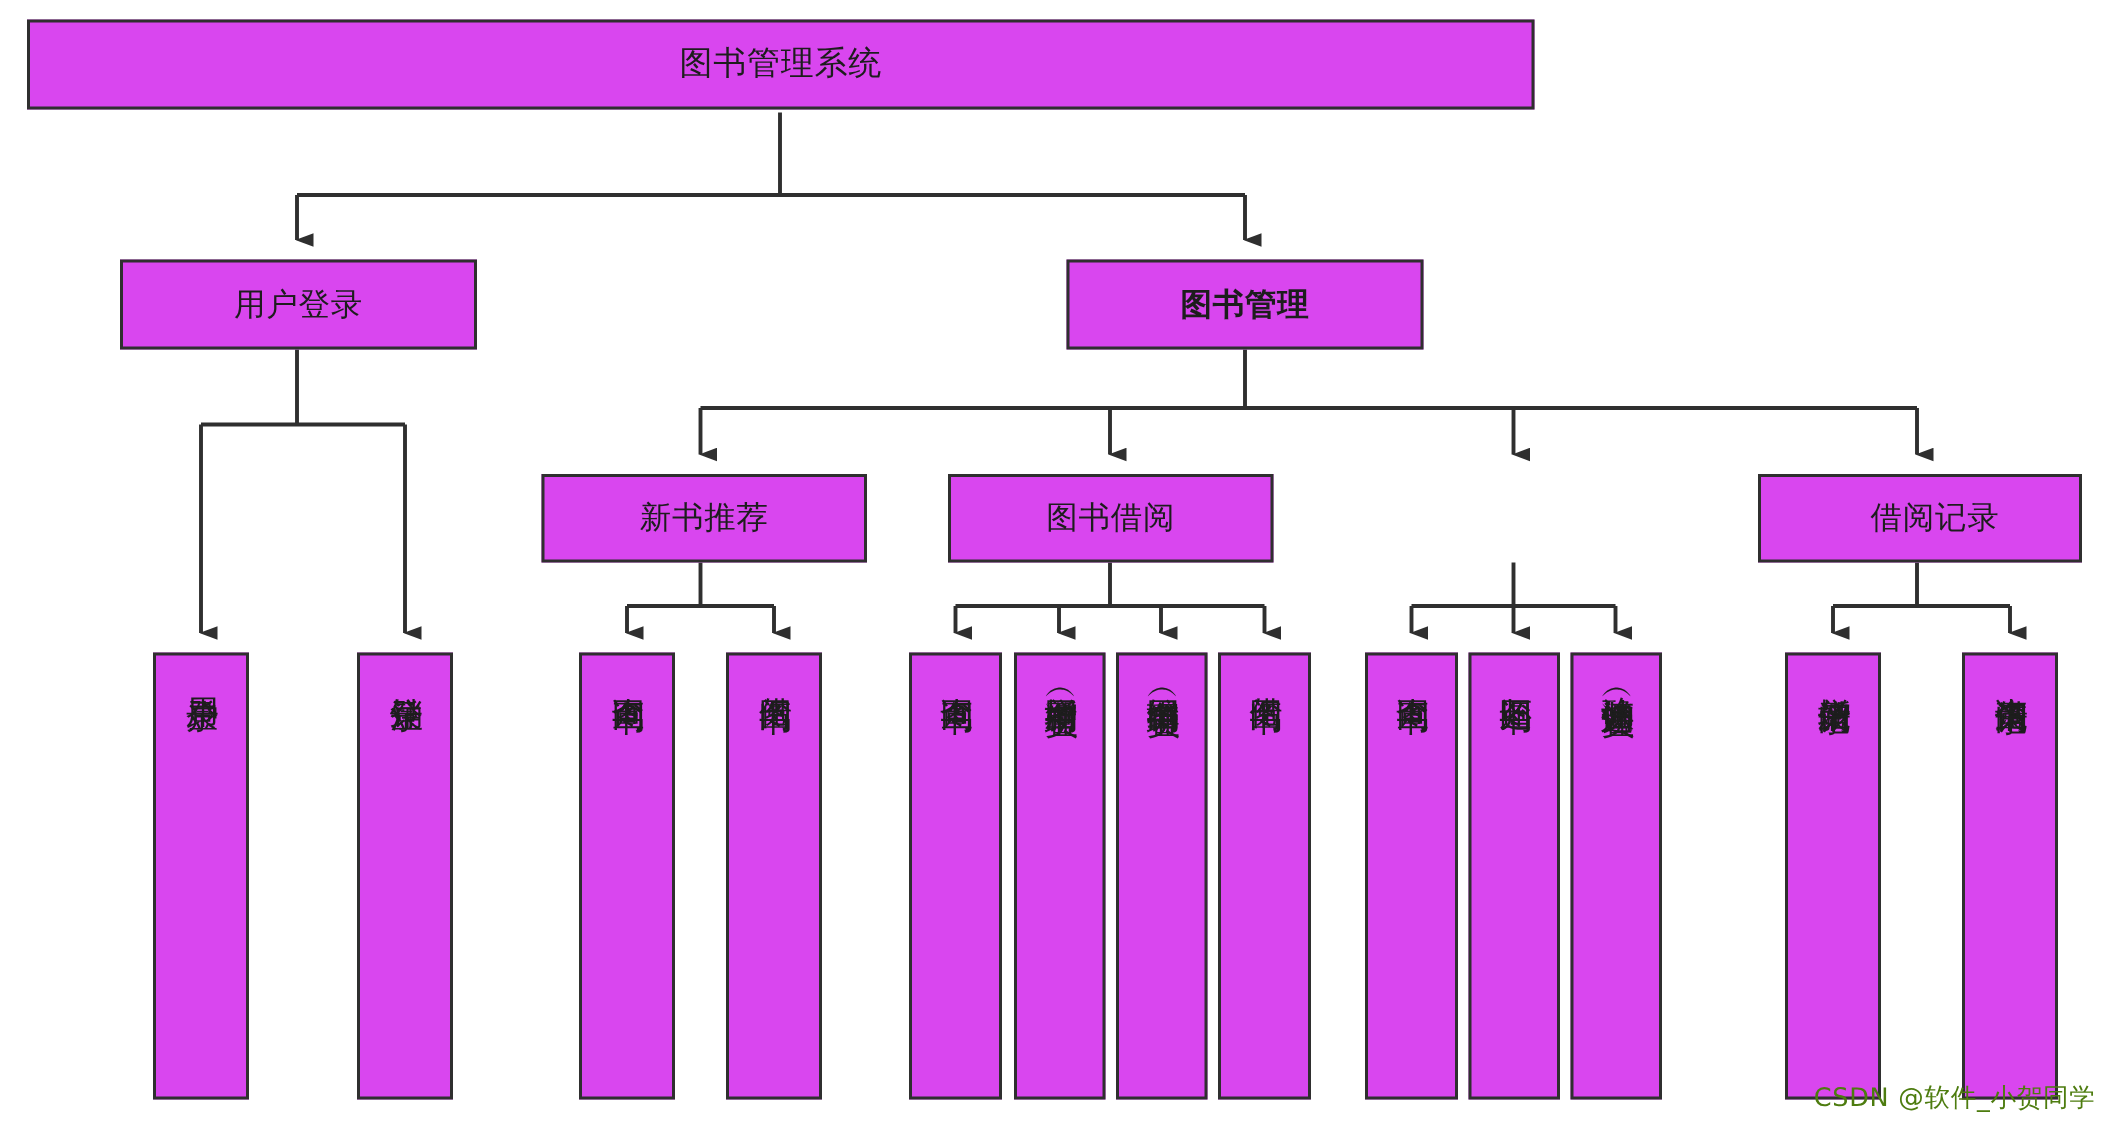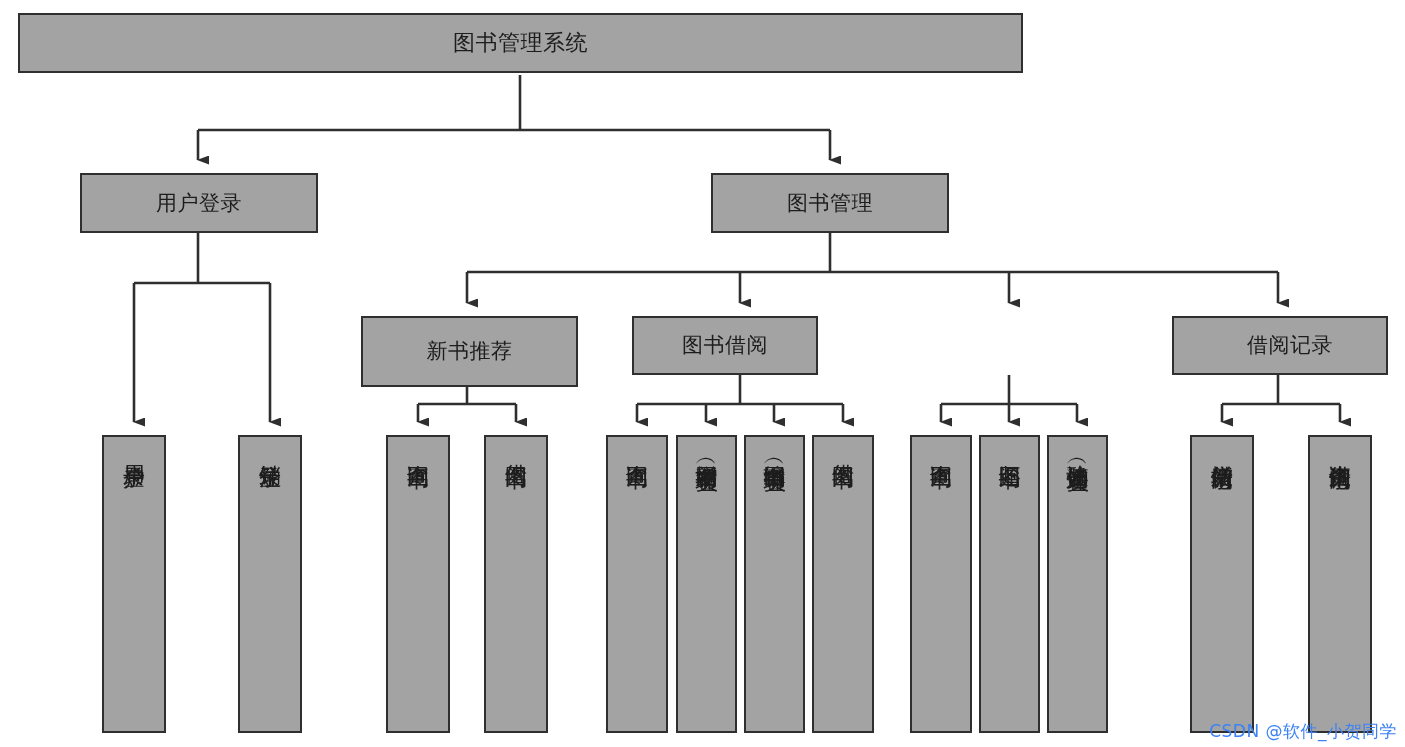--- a/index.html
+++ b/index.html
@@ -23,21 +23,21 @@
     position: absolute;
     left: 0;
     top: 0;
     width: 1405px;
     height: 747px;
   }
   
   .node {
     position: absolute;
     box-sizing: border-box;
-    background: #a3a3a3;
+    background: #d946ef;
     border: 2px solid #2f2f2f;
     display: flex;
     align-items: center;
     justify-content: center;
     z-index: 2;
   }
   .node .label {
     color: #1d1d1d;
     font-size: 21px;
     line-height: 1.25;
@@ -64,21 +64,21 @@
   
   .node.root .label {
     font-size: 22px;
   }
   
   #watermark {
     position: absolute;
     right: 8px;
     bottom: 4px;
     font-size: 17px;
-    color: #3b82f6;
+    color: #4d7c0f;
     letter-spacing: 0.5px;
     white-space: nowrap;
     z-index: 5;
     pointer-events: none;
     text-align: center;
   }
 </style>
 </head>
 <body>
 
@@ -134,28 +134,28 @@
     </g>
   </svg>
 
   <div class="node horiz root" style="left:18px; top:13px; width:1005px; height:60px;">
     <span class="label">图书管理系统</span>
   </div>
 
   <div class="node horiz" style="left:80px; top:173px; width:238px; height:60px;">
     <span class="label">用户登录</span>
   </div>
-  <div class="node horiz" style="left:711px; top:173px; width:238px; height:60px;">
+  <div class="node horiz" style="left:711px; top:173px; width:238px; height:60px;font-weight:bold;">
     <span class="label">图书管理</span>
   </div>
 
-  <div class="node horiz" style="left:361px; top:316px; width:217px; height:71px;text-align:right;">
+  <div class="node horiz" style="left:361px; top:316px; width:217px; height:59px;text-align:right;">
     <span class="label">新书推荐</span>
   </div>
-  <div class="node horiz" style="left:632px; top:316px; width:186px; height:59px;">
+  <div class="node horiz" style="left:632px; top:316px; width:217px; height:59px;">
     <span class="label">图书借阅</span>
   </div>
   <div class="node horiz" style="left:1172px; top:316px; width:216px; height:59px;padding-left:20px;">
     <span class="label">借阅记录</span>
   </div>
 
   <div class="node vert" style="left:102px; top:435px; width:64px; height:298px;">
     <span class="label">用户登录</span>
   </div>
   <div class="node vert" style="left:238px; top:435px; width:64px; height:298px;">

